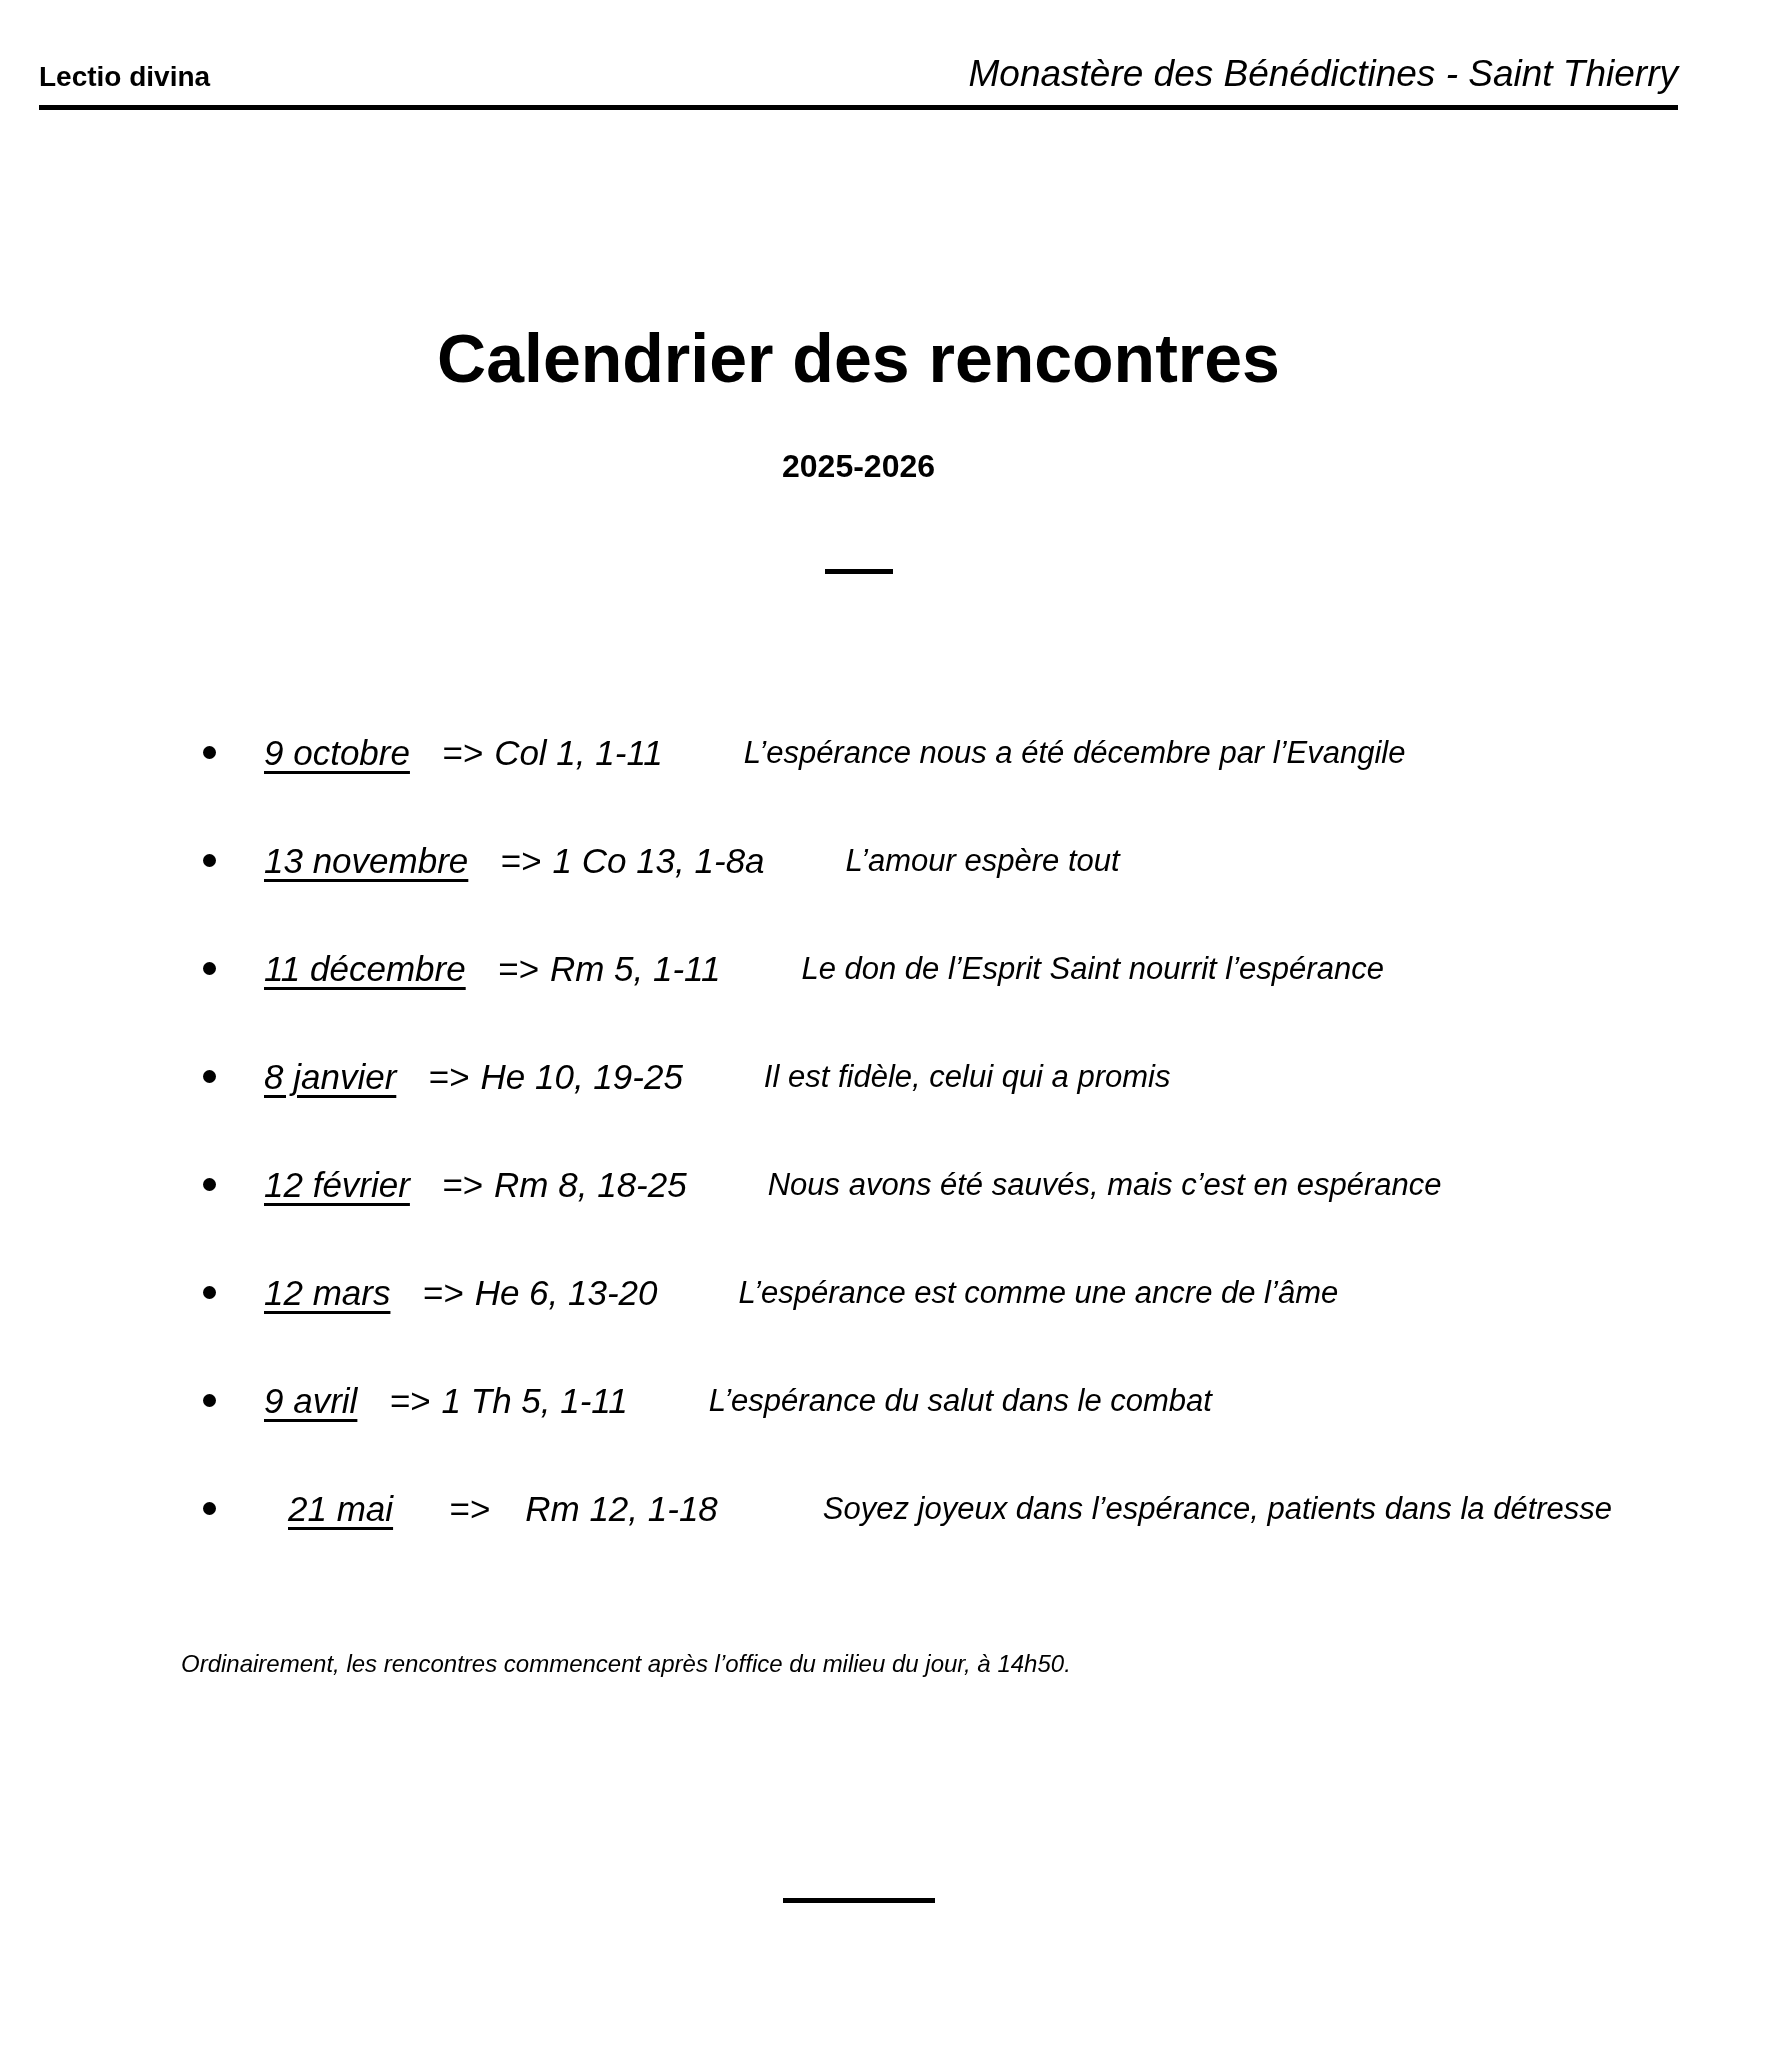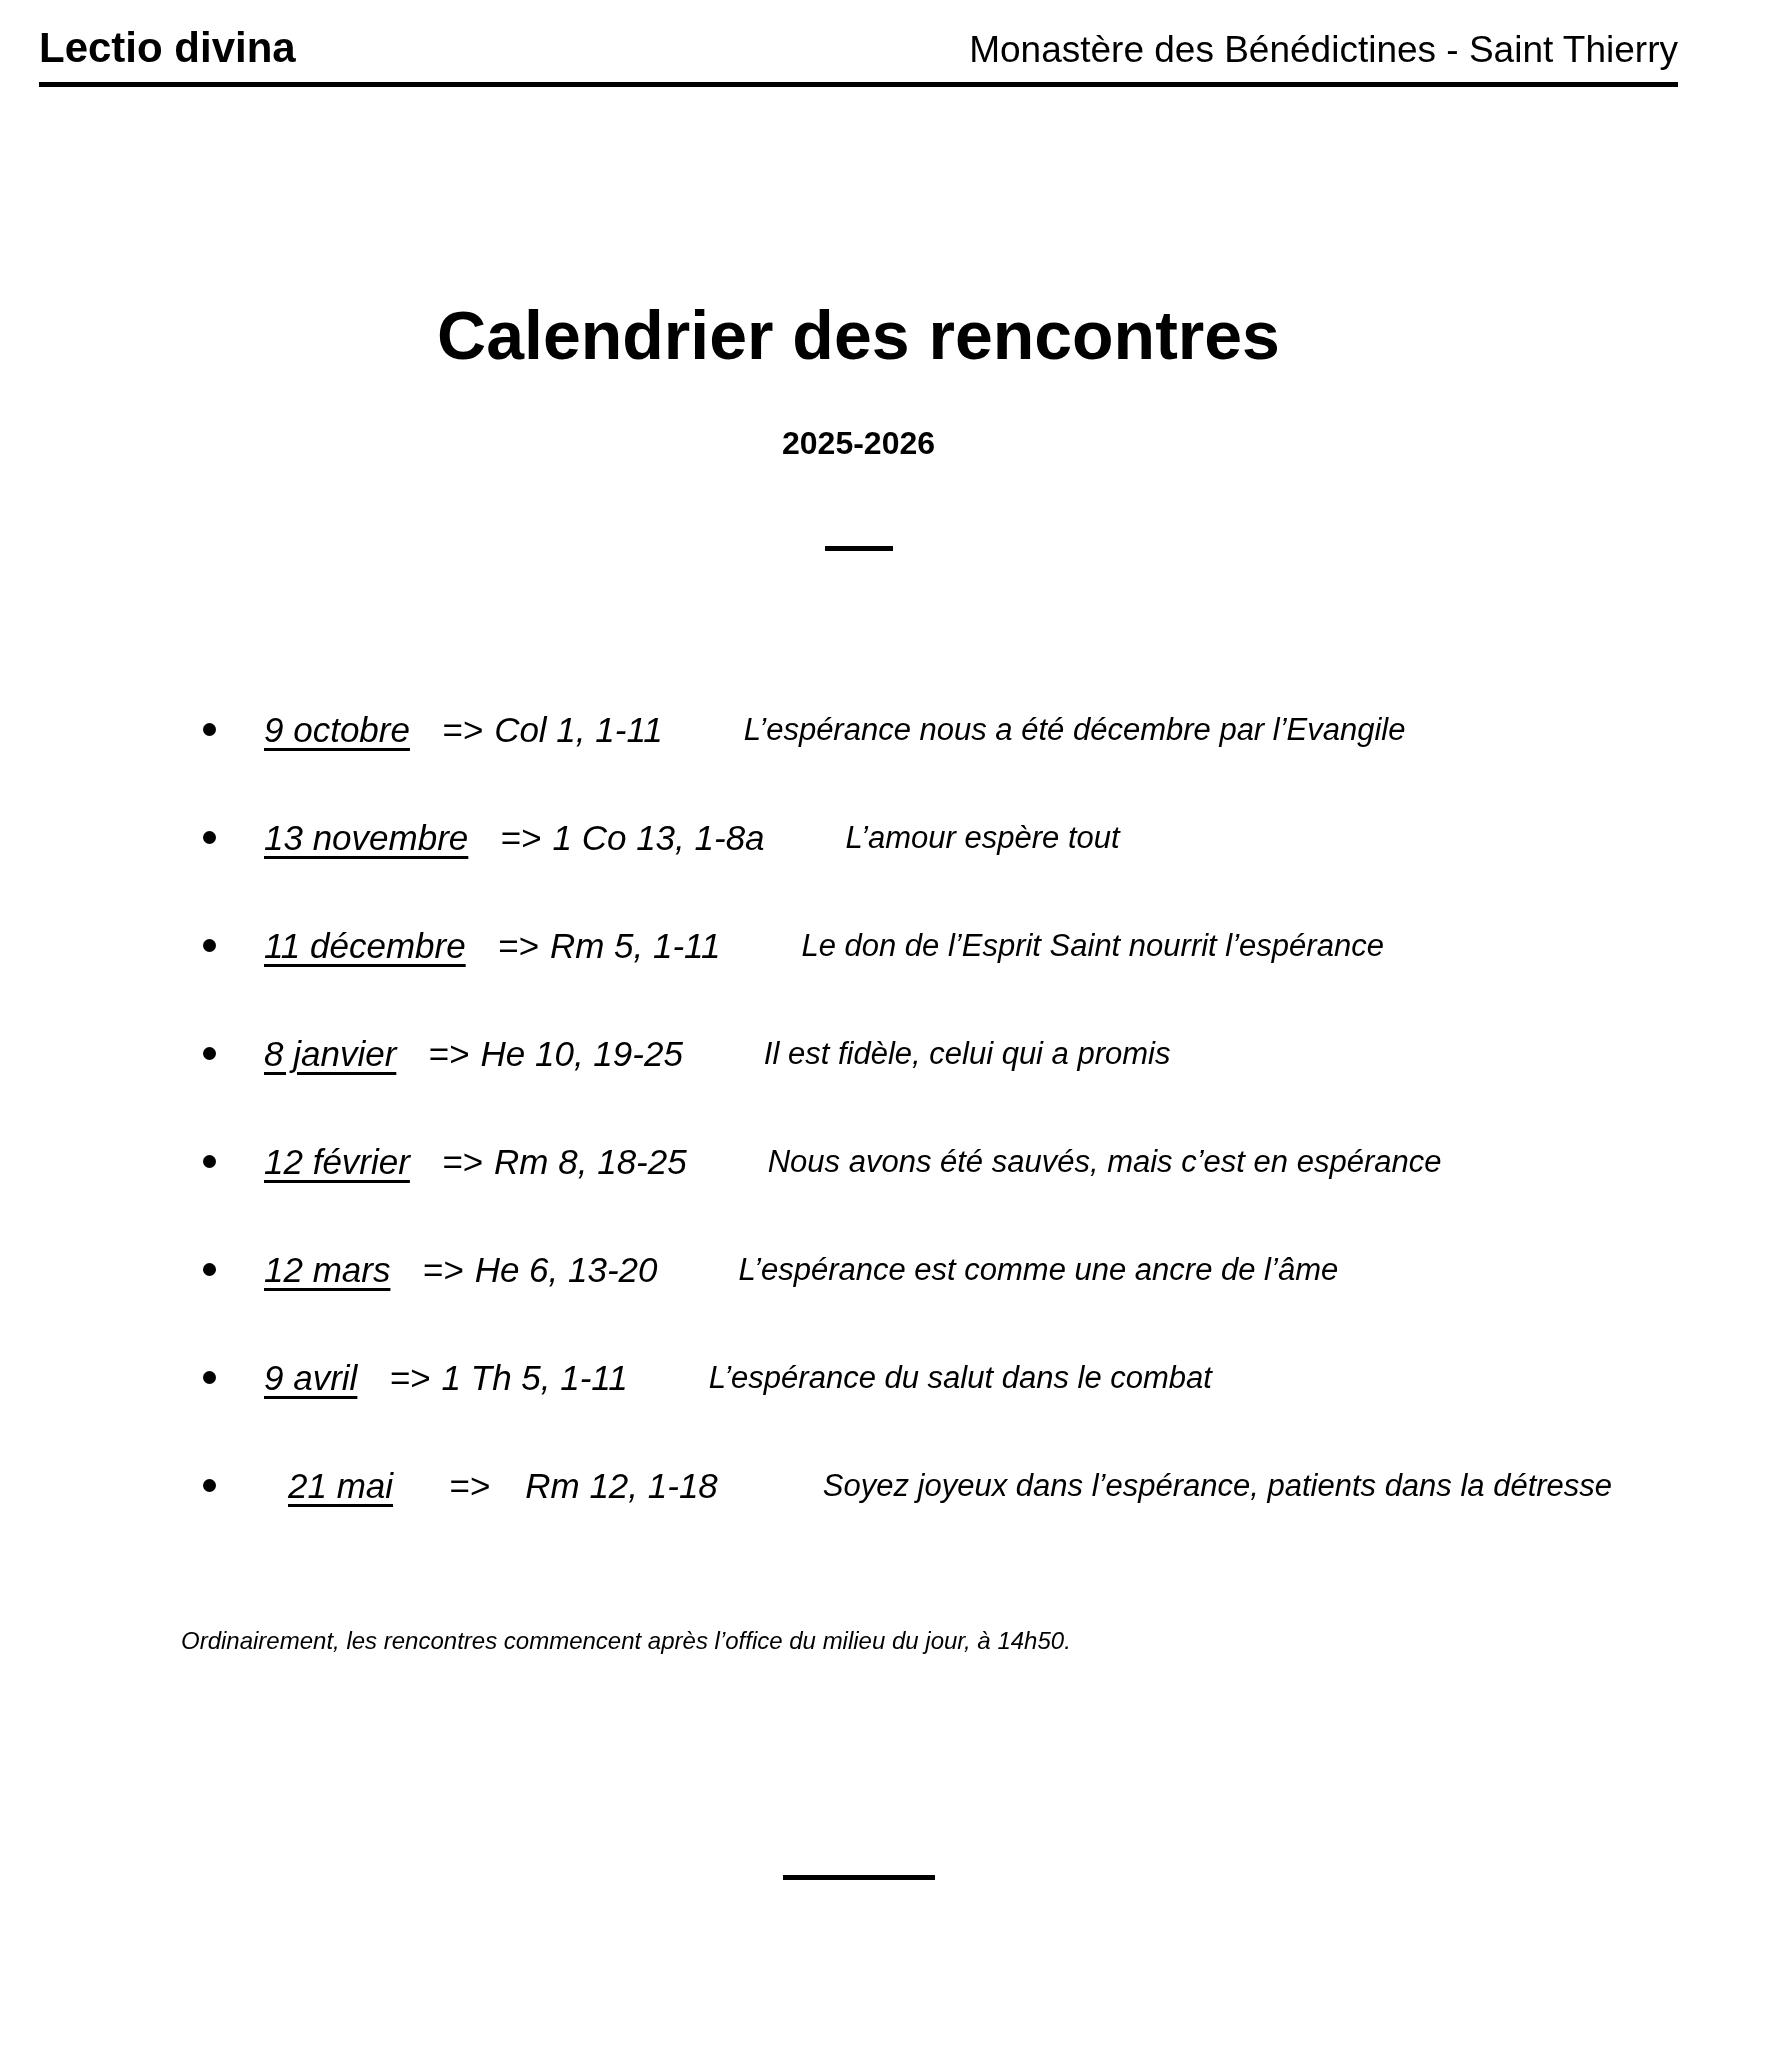--- a/index.html
+++ b/index.html
@@ -21,27 +21,29 @@
   
   .header {
     display: flex;
     justify-content: space-between;
     align-items: baseline;
     padding-top: 27px;
     padding-bottom: 13px;
     border-bottom: 5.6px solid #000000;
   }
   .header-left {
-    font-size: 42px;
+    font-size: 28px;
     font-weight: 700;
     line-height: 1;
     white-space: nowrap;
+    margin-top: 36px;
   }
   .header-right {
     font-size: 37px;
+    font-style: italic;
     line-height: 1;
     white-space: nowrap;
   }
   
   .doc-title {
     text-align: center;
     font-size: 68px;
     font-weight: 700;
     line-height: 1;
     margin-top: 214px;

